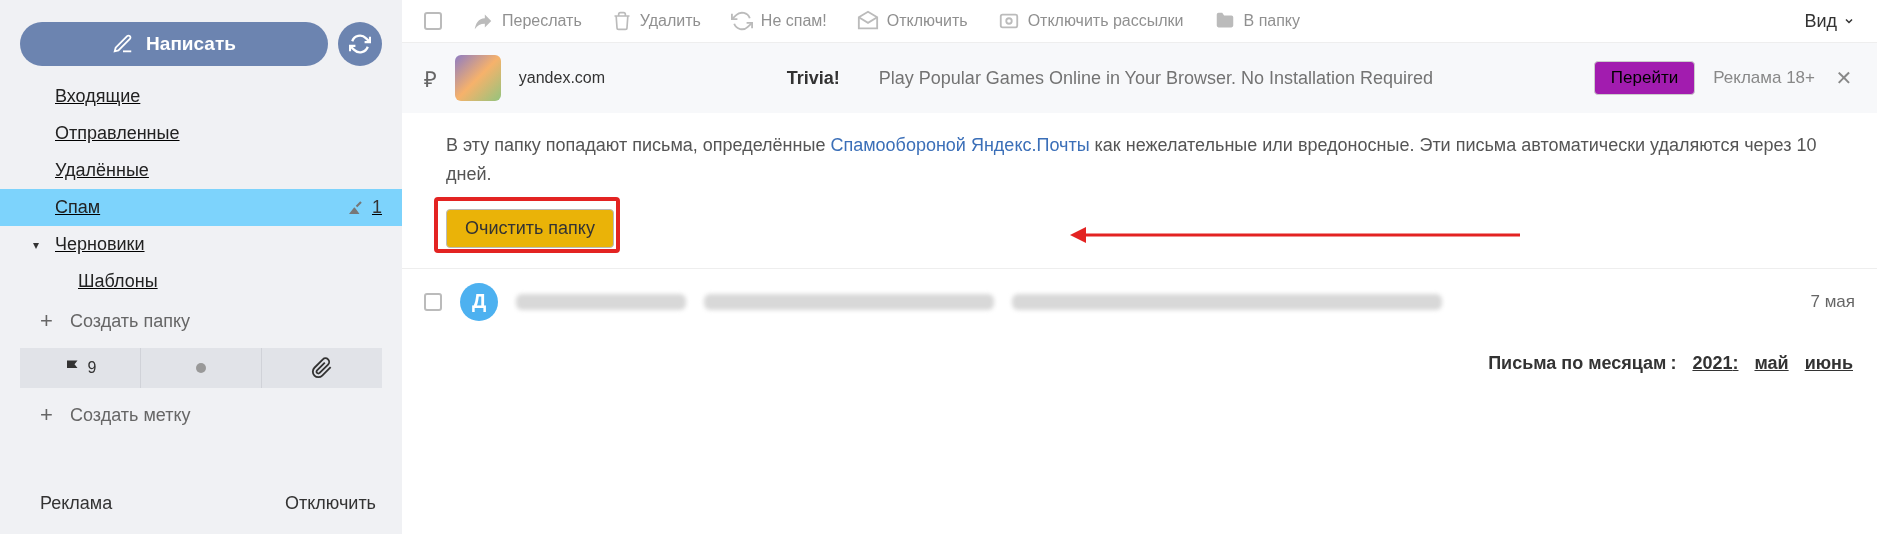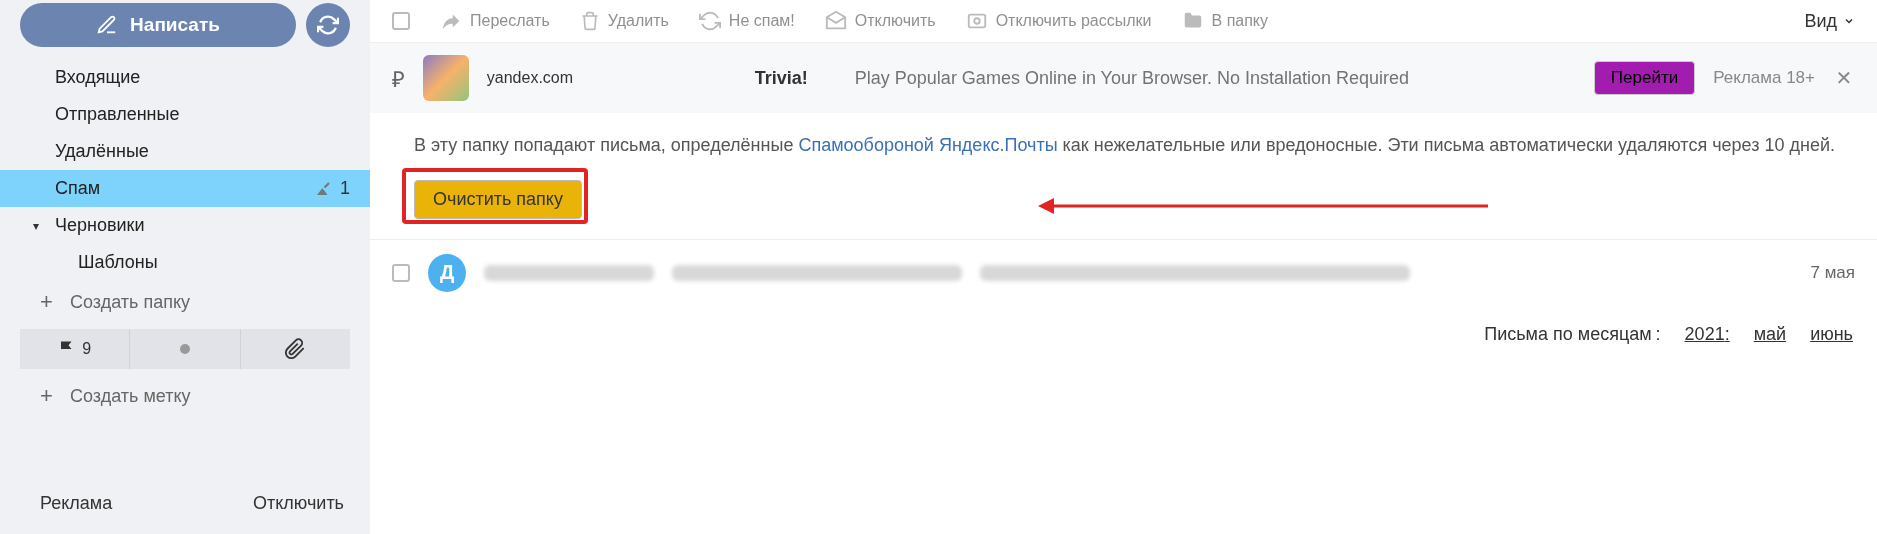--- a/index.html
+++ b/index.html
@@ -1,23 +1,23 @@
 <!DOCTYPE html>
 <html><head>
 <meta charset="utf-8">
 <style>
 * { margin: 0; padding: 0; box-sizing: border-box; font-family: Arial, Helvetica, sans-serif; }
 body { background: #fff; width: 1877px; height: 534px; overflow: hidden; display: flex; }
 
-.sidebar { width: 370px; background: #f0f1f4; height: 100%; display: flex; flex-direction: column; padding-top: 3px; }
+.sidebar { width: 402px; background: #f0f1f4; height: 100%; display: flex; flex-direction: column; padding-top: 22px; }
 .compose-row { display: flex; align-items: center; gap: 10px; padding: 0 20px 8px 20px; }
 .compose-btn { flex: 1; background: #6c84b0; color: #fff; border: none; border-radius: 22px; height: 44px; display: flex; align-items: center; justify-content: center; gap: 12px; font-size: 19px; cursor: pointer; font-weight: bold; }
 .refresh-btn { width: 44px; height: 44px; border-radius: 50%; background: #6c84b0; border: none; display: flex; align-items: center; justify-content: center; cursor: pointer; }
 
-.folder-list { padding-top: 4px; }
+.folder-list { padding-top: 4px; text-decoration: underline; }
 .folder-item { display: flex; align-items: center; padding: 8px 20px 8px 55px; font-size: 18px; color: #222; cursor: pointer; min-height: 34px; }
 .folder-item.active { background: #7dd3fc; }
 .folder-item .count { margin-left: auto; color: #333; display: flex; align-items: center; gap: 8px; }
 .folder-item.expanded::before { content: "▾"; position: absolute; margin-left: -22px; font-size: 12px; color: #333; }
 .folder-item.sub { padding-left: 78px; }
 .create-row { display: flex; align-items: center; padding: 8px 20px 8px 40px; font-size: 18px; color: #666; cursor: pointer; gap: 14px; }
 .create-row .plus { font-size: 22px; color: #666; width: 16px; }
 
 .label-filters { display: flex; margin: 6px 20px; background: #e1e3e8; }
 .label-filter { flex: 1; display: flex; align-items: center; justify-content: center; height: 40px; cursor: pointer; border-right: 1px solid #d0d2d8; font-size: 16px; color: #333; gap: 6px; }
@@ -30,21 +30,21 @@
 .toolbar { display: flex; align-items: center; padding: 10px 22px; gap: 30px; border-bottom: 1px solid #eee; }
 .toolbar-check { width: 18px; height: 18px; border: 2px solid #bbb; border-radius: 3px; cursor: pointer; }
 .toolbar-actions { display: flex; gap: 30px; flex: 1; }
 .toolbar-action { display: flex; align-items: center; gap: 8px; font-size: 16px; color: #909090; cursor: pointer; }
 .view-toggle { display: flex; align-items: center; gap: 6px; font-size: 18px; color: #333; cursor: pointer; }
 
 .ad-row { display: flex; align-items: center; padding: 12px 22px; gap: 18px; background: #f7f8fa; }
 .ruble { font-size: 22px; color: #666; }
 .ad-thumb { width: 46px; height: 46px; border-radius: 6px; background: linear-gradient(135deg,#8e7cc3,#f6b26b,#93c47d); }
 .ad-sender { font-size: 16px; font-weight: normal; color: #333; width: 250px; }
-.ad-subject { font-size: 18px; font-weight: bold; color: #333; margin-right: 22px; width: 60px; }
+.ad-subject { font-size: 18px; font-weight: bold; color: #333; margin-right: 14px; width: 60px; }
 .ad-text { font-size: 18px; color: #737373; flex: 1; }
 .ad-go { background: #a21caf; border: 1px solid #ccc; border-radius: 4px; padding: 6px 16px; font-size: 17px; cursor: pointer; }
 .ad-tag { font-size: 17px; color: #888; }
 .ad-close { width: 22px; height: 22px; cursor: pointer; color: #888; display: flex; align-items: center; justify-content: center; font-size: 20px; }
 
 .info-banner { padding: 18px 24px 20px 44px; font-size: 18px; line-height: 1.6; color: #555; }
 .info-banner .link { color: #3b6fb8; }
 .info-actions { margin-top: 20px; position: relative; }
 .clear-btn { background: #eab308; border: 1px solid #bbb; border-radius: 4px; padding: 8px 18px; font-size: 18px; cursor: pointer; color: #333; }
 .red-box { position: absolute; border: 4px solid #e32322; border-radius: 4px; left: -12px; top: -12px; width: 186px; height: 56px; pointer-events: none; }
@@ -52,21 +52,21 @@
 
 .msg-row { display: flex; align-items: center; padding: 14px 22px; border-top: 1px solid #eee; gap: 18px; }
 .msg-check { width: 18px; height: 18px; border: 2px solid #bbb; border-radius: 3px; cursor: pointer; }
 .avatar { width: 38px; height: 38px; border-radius: 50%; background: #4db1f0; color: #fff; display: flex; align-items: center; justify-content: center; font-size: 20px; font-weight: bold; }
 .blur-text { background: #d8d8d8; border-radius: 6px; height: 16px; filter: blur(2px); }
 .blur-sender { width: 170px; }
 .blur-subject { width: 290px; }
 .blur-body { width: 430px; }
 .msg-date { margin-left: auto; font-size: 17px; color: #666; }
 
-.months { display: flex; justify-content: flex-end; align-items: center; padding: 18px 24px; gap: 24px; font-size: 18px; color: #333; }
+.months { display: flex; justify-content: flex-end; align-items: center; padding: 18px 24px; gap: 16px; font-size: 18px; color: #333; font-weight: bold; }
 .months .ml { text-decoration: underline; cursor: pointer; }
 .months .lbl::after { content: ":"; margin-left: 4px; }
 
 svg { display: block; }
 </style>
 </head>
 <body>
 
 <div class="sidebar">
   <div class="compose-row">

